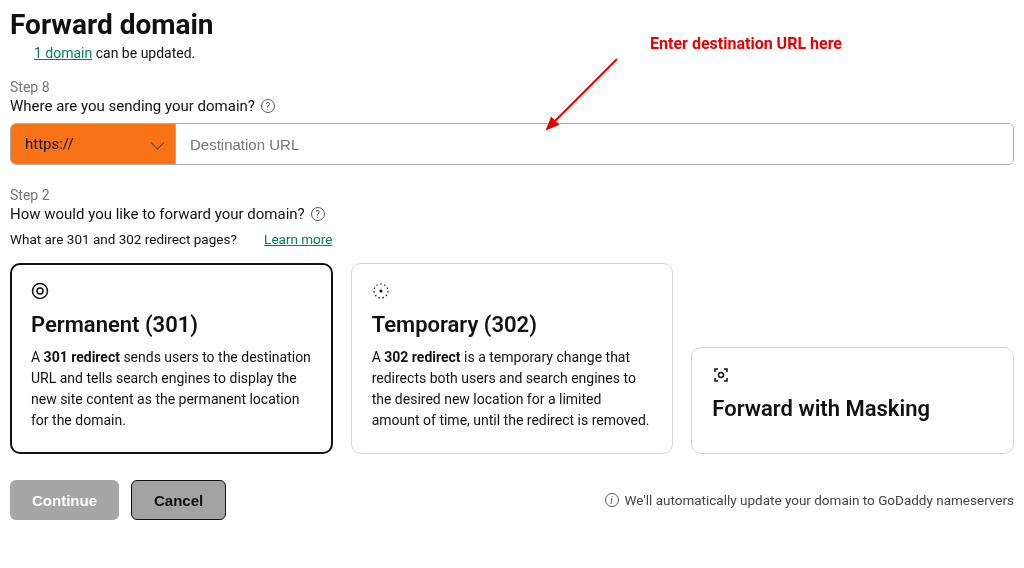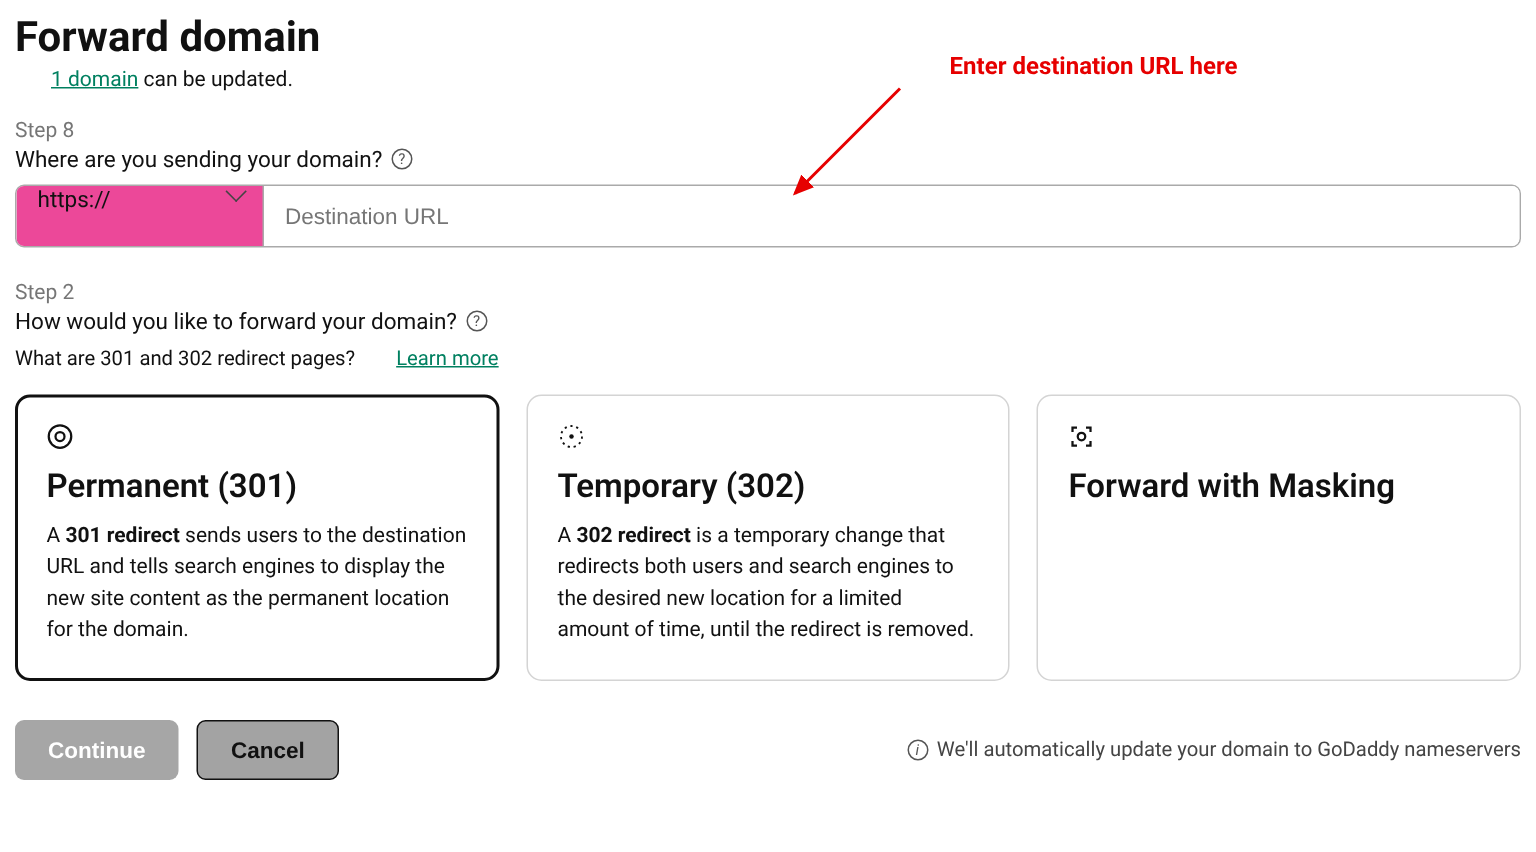--- a/index.html
+++ b/index.html
@@ -57,26 +57,26 @@
       border-radius: 6px;
       overflow: hidden;
       margin-bottom: 22px;
       height: 42px;
     }
     .protocol-select {
       width: 165px;
       border: none;
       border-right: 1px solid #aaa;
       display: flex;
-      align-items: flex-start;
+      align-items: center;
       justify-content: space-between;
       padding: 0 14px;
       font-size: 15px;
       cursor: pointer;
-      background: #ec4899;
+      background: #f97316;
     }
     .chevron {
       width: 10px;
       height: 10px;
       border-right: 1.5px solid #444;
       border-bottom: 1.5px solid #444;
       transform: rotate(45deg) translateY(-2px);
     }
     .dest-input {
       flex: 1;
@@ -90,20 +90,21 @@
     .redirect-note {
       font-size: 13.5px;
       color: #111;
       margin-top: 6px;
       margin-bottom: 16px;
     }
     .cards {
       display: flex;
       gap: 18px;
       margin-bottom: 26px;
+      align-items: flex-end;
     }
     .card {
       flex: 1;
       border: 1px solid #d4d4d4;
       border-radius: 10px;
       padding: 18px 20px 22px 20px;
       cursor: pointer;
       background: #fff;
     }
     .card.selected {
@@ -168,21 +169,21 @@
       align-items: center;
       justify-content: center;
       font-size: 10px;
       font-style: italic;
       color: #555;
     }
     
     .annotation {
       position: absolute;
       top: 34px;
-      left: 565px;
+      left: 582px;
       pointer-events: none;
     }
     .anno-text {
       color: #e60000;
       font-weight: 700;
       font-size: 16px;
       text-align: right;
     }
     .anno-arrow {
       position: absolute;

